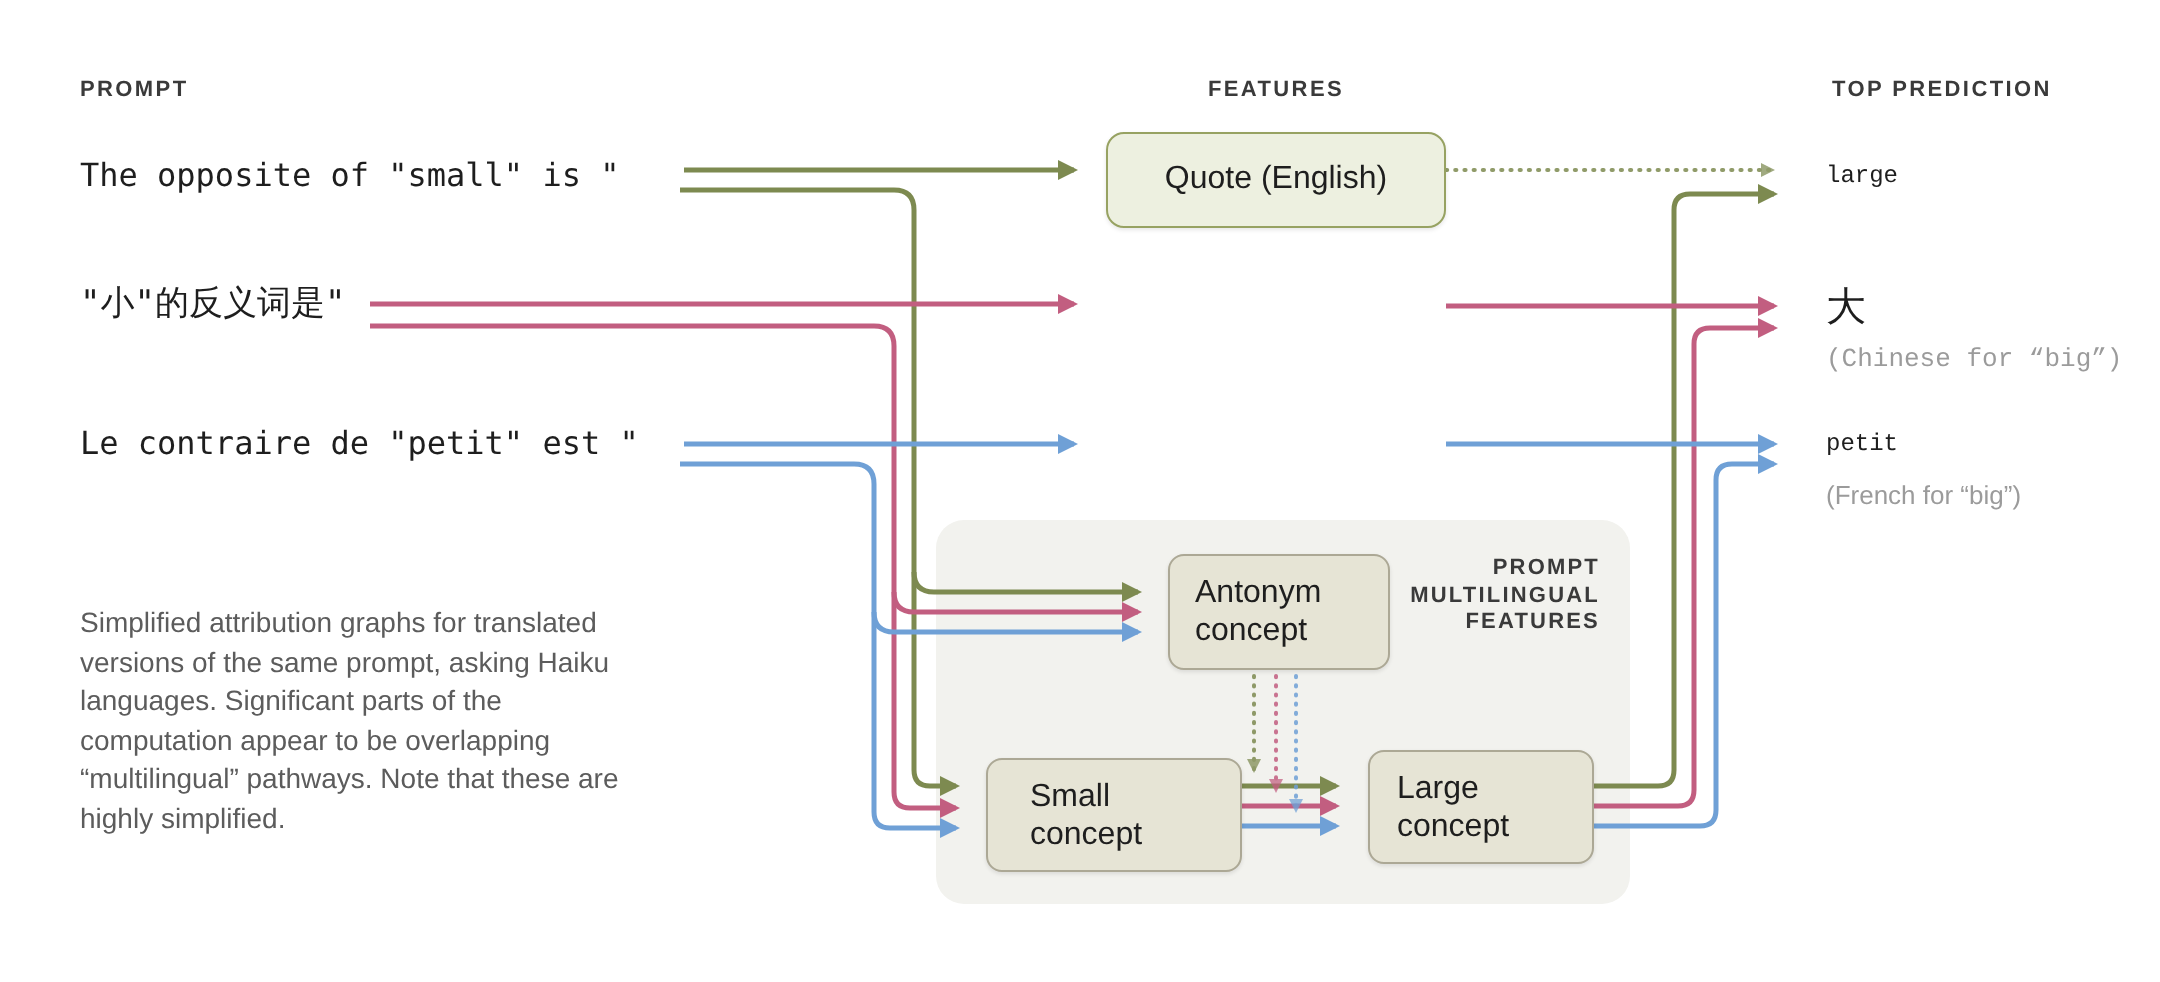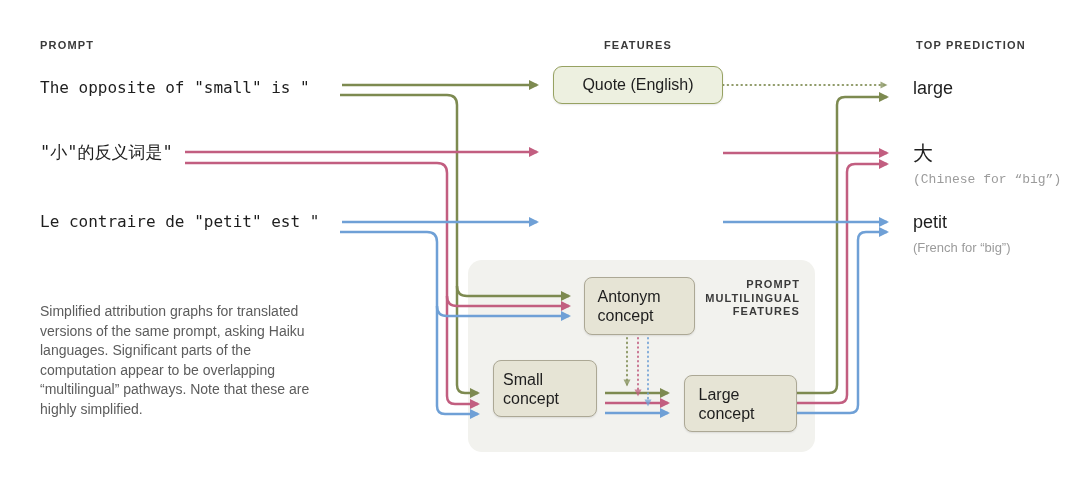--- a/index.html
+++ b/index.html
@@ -9,26 +9,26 @@
   }
   .abs{position:absolute;}
   .hdr{
     font-size:11px;font-weight:bold;letter-spacing:1.2px;color:var(--header);
   }
   .mono-prompt{
     font-family:"DejaVu Sans Mono", monospace;font-size:16px;color:var(--text);
     white-space:pre;line-height:20px;
   }
   .pred{
-    font-family:Liberation Sans, sans-serif;font-size:18px;color:var(--text);line-height:20px;
+    font-family:Liberation Mono, monospace;font-size:12px;color:var(--text);line-height:20px;
   }
   .pred-cjk{font-size:20px;line-height:22px;font-family:"DejaVu Sans","Liberation Sans",sans-serif;}
   .note{font-size:13px;color:var(--muted);line-height:16px;}
   .qbox{
-    position:absolute;width:170px;height:38px;border-radius:9px;border:1.5px solid;
+    position:absolute;width:170px;height:48px;border-radius:9px;border:1.5px solid;
     display:flex;align-items:center;justify-content:center;font-size:16px;
     box-shadow:0 1px 2px rgba(0,0,0,0.10);box-sizing:border-box;background:#fff;
   }
   .qbox.english{background:var(--english_bg);border-color:var(--english_border);}
   .qbox.chinese{background:var(--chinese_bg);border-color:var(--chinese_border);}
   .qbox.french{background:var(--french_bg);border-color:var(--french_border);}
   .cbox{
     position:absolute;border-radius:8px;border:1.5px solid var(--concept_border);
     background:var(--concept_bg);display:flex;align-items:center;justify-content:center;
     font-size:16px;line-height:19px;text-align:left;
@@ -128,21 +128,21 @@
 
     <div class="shared-label">
       <div>PROMPT</div>
       <div>MULTILINGUAL</div>
       <div>FEATURES</div>
     </div>
 
     <div class="cbox" style="left:584px;top:277px;width:111px;height:58px;">
       <span>Antonym concept</span>
     </div>
-    <div class="cbox" style="left:493px;top:360px;width:104px;height:57px;">
+    <div class="cbox" style="left:493px;top:379px;width:128px;height:57px;">
       <span>Small concept</span>
     </div>
     <div class="cbox" style="left:684px;top:375px;width:113px;height:57px;">
       <span>Large concept</span>
     </div>
 
     <div class="caption">
       <div>Simplified attribution graphs for translated</div>
       <div>versions of the same prompt, asking Haiku</div>
       <div>languages. Significant parts of the</div>

